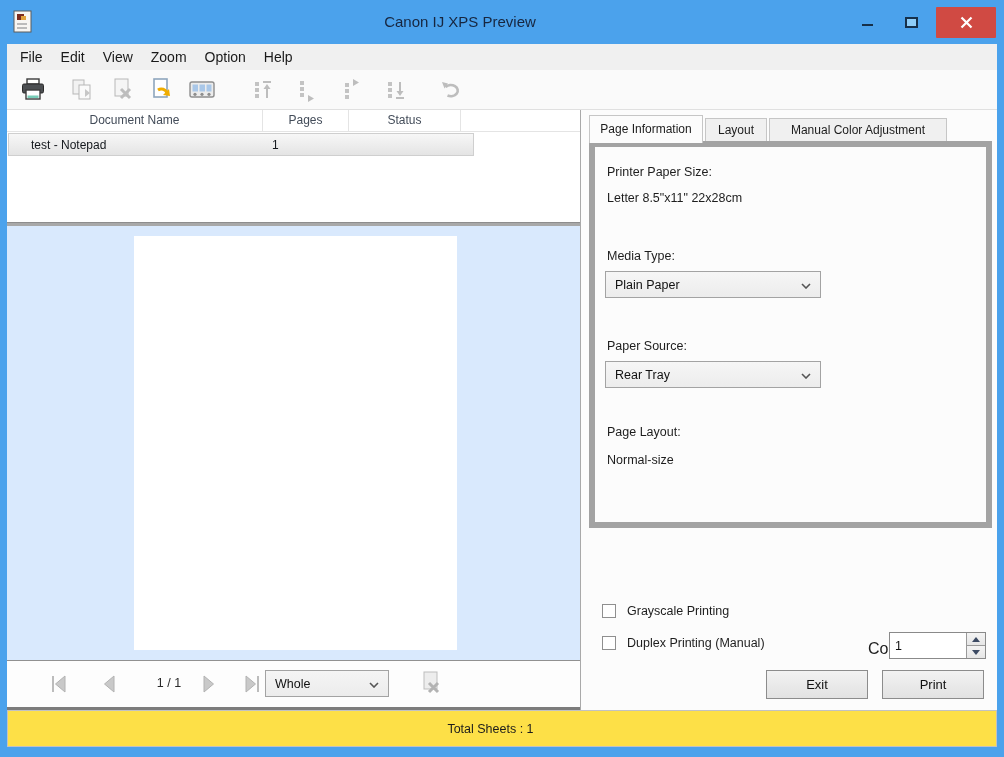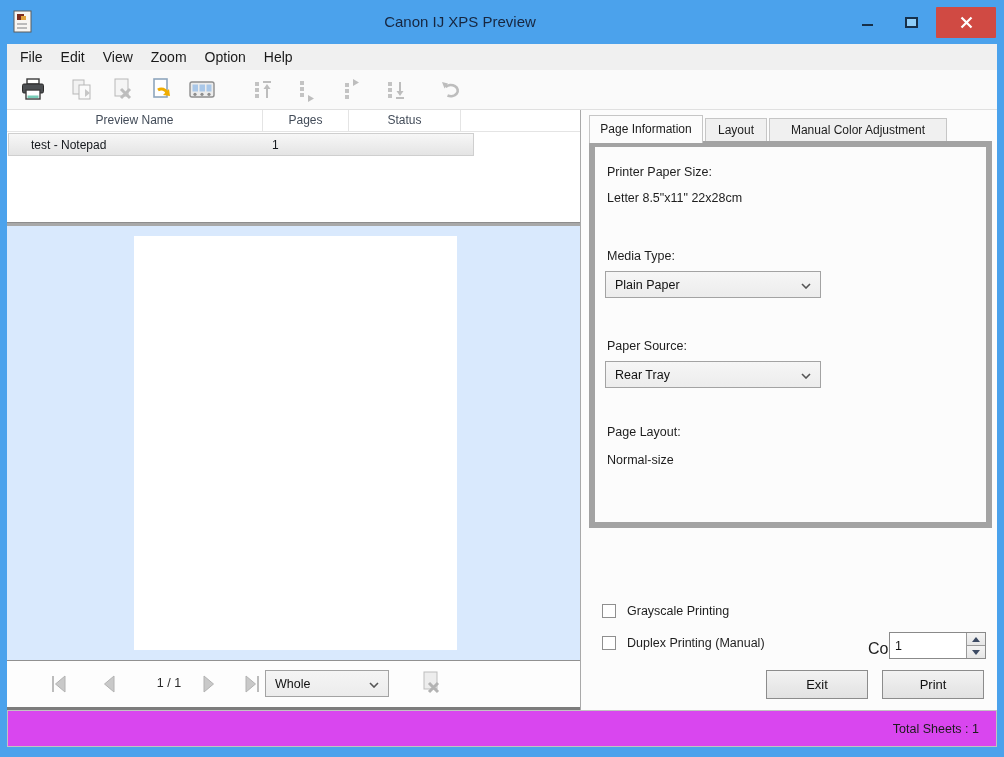--- a/index.html
+++ b/index.html
@@ -81,22 +81,22 @@
   .spinbox input{flex:1;border:none;outline:none;font-family:"Liberation Sans",sans-serif;
     font-size:12.5px;padding:0 0 0 5px;width:70px;color:#111;}
   .spin-col{width:19px;border-left:1px solid #9a9a9a;display:flex;flex-direction:column;}
   .spin-btn{flex:1;background:linear-gradient(#f4f4f4,#e6e6e6);display:flex;align-items:center;justify-content:center;border:none;padding:0;}
   .spin-btn.up{border-bottom:1px solid #9a9a9a;}
   .dlg-btn{position:absolute;top:560px;width:102px;height:29px;
     background:linear-gradient(#f2f2f2,#e2e2e2);border:1px solid #8c8c8c;
     font-family:"Liberation Sans",sans-serif;font-size:13px;color:#111;}
   .btn-exit{left:185px;} .btn-print{left:301px;}
   
-  .statusbar{position:absolute;left:7px;top:710px;width:990px;height:37px;background:#d946ef;
-    border:1px solid #c2c2c2;display:flex;align-items:center;justify-content:flex-end;padding-right:17px;}
+  .statusbar{position:absolute;left:7px;top:710px;width:990px;height:37px;background:#fde047;
+    border:1px solid #c2c2c2;display:flex;align-items:center;justify-content:center;padding-right:23px;}
   .status-text{font-size:12.5px;color:#1c1c1c;}
 </style>
 </head>
 <body>
 
 <div class="window">
 
   <div class="titlebar">
     <div class="app-icon">
       <svg width="20" height="24" viewBox="0 0 20 24">
@@ -209,21 +209,21 @@
     <button class="tb" style="left:429px">
       <svg width="28" height="28" viewBox="0 0 28 28">
         <path d="M8.5 11 a7 5.5 0 1 1 2 8.5" fill="none" stroke="#bdbdbd" stroke-width="2.6"></path>
         <path d="M5 6 l6 1.5 -3.5 5 z" fill="#bdbdbd"></path>
       </svg>
     </button>
   </div>
 
   <div class="doclist">
     <div class="dl-header">
-      <div class="dl-h c0">Preview Name</div>
+      <div class="dl-h c0">Document Name</div>
       <div class="dl-h c1">Pages</div>
       <div class="dl-h c2">Status</div>
       <div class="dl-h c3"></div>
     </div>
     <div class="dl-row">
       <div class="dl-cell cell-name">test - Notepad</div>
       <div class="dl-cell cell-pages">1</div>
       <div class="dl-cell cell-status"></div>
     </div>
   </div>

